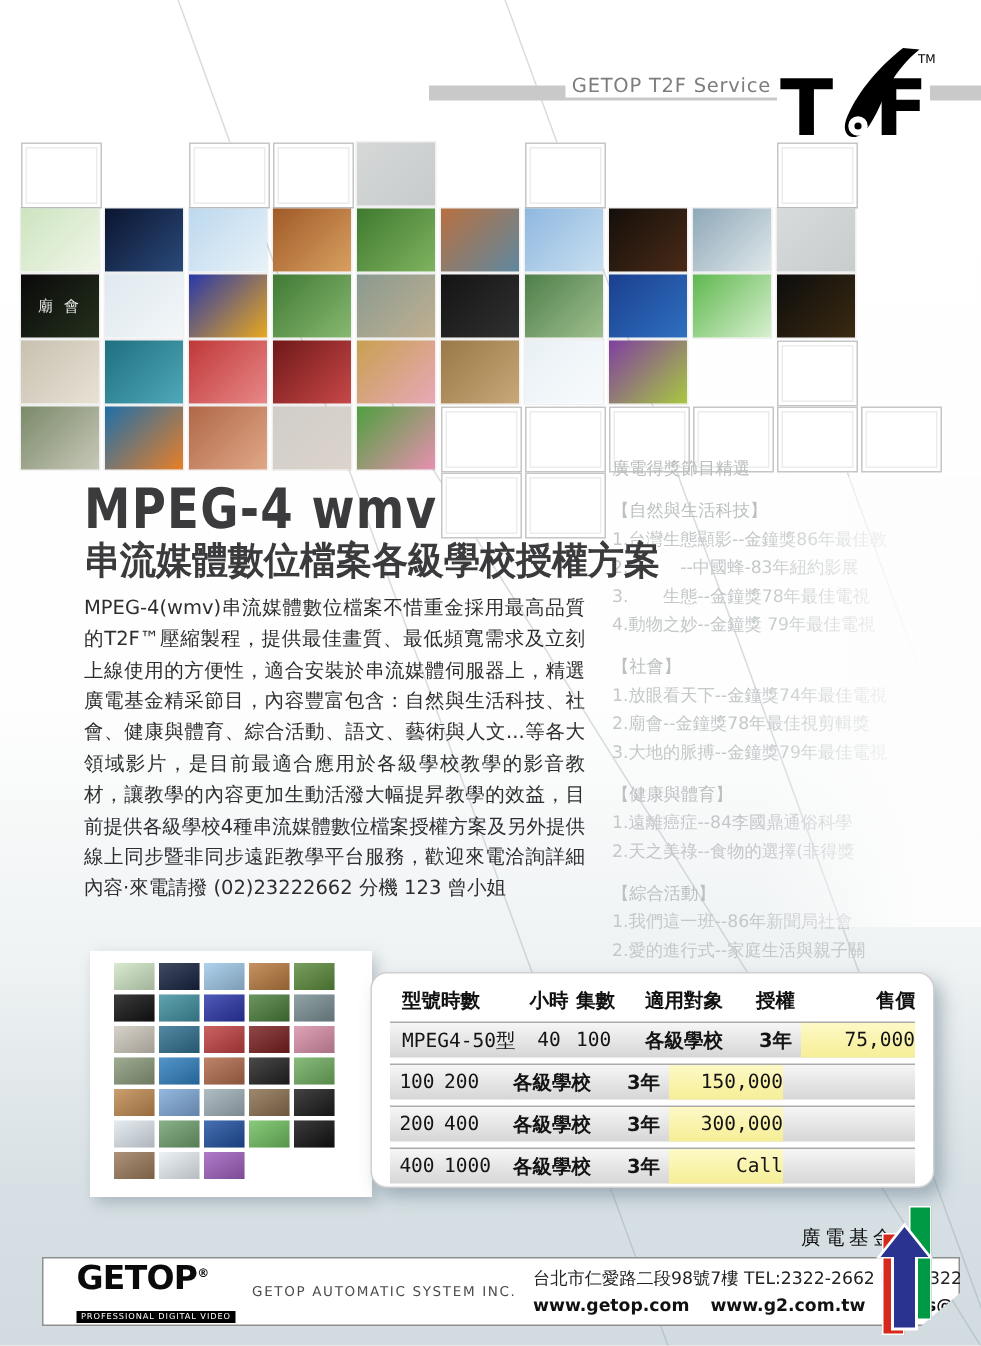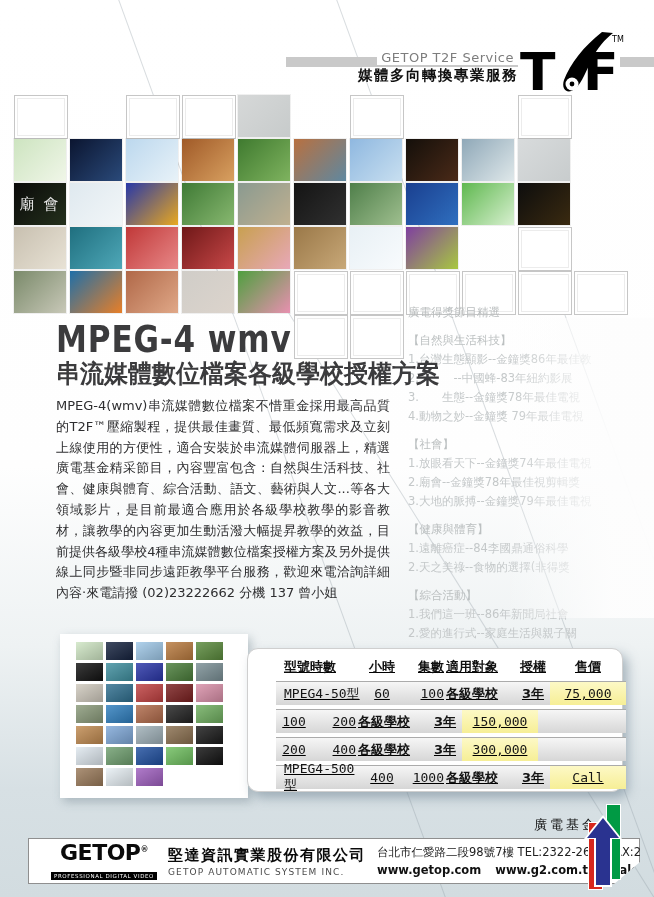--- a/index.html
+++ b/index.html
@@ -11,56 +11,56 @@
   .hbar{position:absolute;top:57px;height:10px;background:#c9c9c9;z-index:1;}
   .hbar.l{left:286px;width:232px;}
   .hbar.r{left:620px;width:34px;}
   .svc-en{position:absolute;right:136px;top:50px;font-size:13px;color:#7d7d7d;background:#fff;padding:0 4px;letter-spacing:.5px;z-index:2;}
   .svc-zh{position:absolute;right:136px;top:66px;font-size:14.5px;font-weight:bold;color:#0f0f0f;letter-spacing:1.5px;z-index:2;}
   .t2f{position:absolute;left:520px;top:32px;width:106px;height:72px;z-index:3;}
   
   .cell{position:absolute;width:52px;height:42px;z-index:1;}
   .cell.box{background:#fff;border:1px solid #c6c6c6;box-shadow:inset 0 0 0 2px #fff, inset 0 0 0 3px #ececec;}
   .cell.photo{box-shadow:0 0 0 1px rgba(0,0,0,.06);display:flex;align-items:center;justify-content:center;}
-  .cell.photo span{font-size:15px;color:#e9e9e9;letter-spacing:2px;}
+  .cell.photo span{font-size:10px;color:#e9e9e9;letter-spacing:2px;}
   
   .title-en{position:absolute;left:56px;top:318px;font-size:37px;font-weight:bold;color:#3b3b3d;letter-spacing:1px;transform:scaleX(.84);transform-origin:left top;z-index:3;}
   .title-zh{position:absolute;left:56px;top:357px;font-size:25px;font-weight:bold;color:#3b3b3d;transform:scaleX(.96);transform-origin:left top;z-index:3;}
   .intro{position:absolute;left:56px;top:396px;width:334px;font-size:13px;line-height:20.8px;color:#2e2e30;text-align:justify;z-index:2;}
   
   .awards{position:absolute;left:408px;top:303px;width:248px;font-size:11.5px;line-height:19px;color:#c4c8c9;white-space:nowrap;z-index:1;}
   .awards .atitle{color:#b9bdbe;}
   .agroup{margin-top:9px;}
   .ahead{color:#bcc0c1;}
   .fade-r{position:absolute;left:505px;top:318px;width:149px;height:300px;z-index:2;
     background:linear-gradient(to right,rgba(253,253,253,0),rgba(253,253,253,.96) 72%);}
   
   .montage{position:absolute;left:60px;top:634px;width:188px;height:164px;background:#fff;
     box-shadow:3px 4px 9px rgba(115,132,144,.45);z-index:2;}
   .mini{position:absolute;width:27px;height:18px;}
   
   .price-card{position:absolute;left:247px;top:648px;width:374px;height:142px;background:#fff;
     border:1px solid #cfcfcf;border-radius:11px;box-shadow:5px 6px 11px rgba(104,126,142,.5);z-index:2;}
-  .tbl{position:absolute;left:28px;top:7px;width:350px;text-decoration:underline;}
+  .tbl{position:absolute;left:12px;top:7px;width:350px;}
   .tr{display:flex;align-items:center;height:23px;margin-top:4px;background:linear-gradient(180deg,#f6f6f6,#d6d6d6);border-top:1px solid #ababab;}
   .tr.head{background:none;border:none;height:21px;margin-top:0;}
   .tr .c{font-family:"DejaVu Sans Mono","Liberation Mono",monospace;font-size:13px;color:#141414;}
   .tr.head .c{font-family:"DejaVu Sans","Liberation Sans",sans-serif;font-weight:bold;color:#111;}
   .c0{width:88px;padding-left:8px;box-sizing:border-box;}
   .c1{width:36px;text-align:center;}
-  .c2{width:44px;text-align:right;}
+  .c2{width:44px;text-align:left;}
   .c3{width:72px;padding-left:2px;box-sizing:border-box;font-family:"DejaVu Sans","Liberation Sans",sans-serif !important;font-weight:bold;}
   .c4{width:34px;text-align:center;font-family:"DejaVu Sans","Liberation Sans",sans-serif !important;font-weight:bold;}
-  .c5{width:76px;text-align:center;}
+  .c5{width:76px;text-align:right;}
   .tr:not(.head) .c5{background:linear-gradient(180deg,#fdf9c6,#f6ee96);height:23px;line-height:23px;}
   
   .footer-bar{position:absolute;left:28px;top:838px;width:612px;height:46px;background:#fff;border:1px solid #8f8f8f;
     clip-path:polygon(0 0,100% 0,100% 52%,calc(100% - 26px) 100%,0 100%);z-index:3;box-sizing:border-box;}
   .footer-inner{display:flex;align-items:center;height:100%;padding-left:22px;gap:11px;}
-  .getop-logo{text-align:center;flex:0 0 auto;}
+  .getop-logo{flex:0 0 auto;}
   .getop-word{font-size:22px;font-weight:900;color:#0a0a0a;letter-spacing:-.5px;line-height:20px;}
   .getop-word sup{font-size:8px;}
   .getop-tag{display:inline-block;background:#000;color:#fff;font-size:5.5px;letter-spacing:.6px;padding:1px 3px;}
   .co-blk{flex:0 0 auto;}
   .co-zh{font-size:15px;font-weight:bold;letter-spacing:1.5px;color:#0a0a0a;}
   .co-en{font-size:9px;color:#4a4a4a;letter-spacing:1.1px;margin-top:2px;}
   .addr-blk{flex:1 1 auto;min-width:0;}
   .addr{font-size:11.5px;color:#222;white-space:nowrap;}
   .webs{display:flex;gap:14px;font-size:11.5px;font-weight:bold;color:#111;margin-top:3px;white-space:nowrap;}
   .fund-label{position:absolute;left:534px;top:816px;font-size:13px;color:#101010;letter-spacing:3px;z-index:4;}
@@ -79,21 +79,20 @@
 <div class="page">
 
   <div class="diag" style="left:112px;top:-20px;transform:rotate(70deg);"></div>
   <div class="diag" style="left:330px;top:-20px;transform:rotate(70deg);"></div>
   <div class="diag" style="left:250px;top:250px;transform:rotate(58deg);"></div>
   <div class="diag" style="left:560px;top:300px;transform:rotate(70deg);"></div>
 
   <div class="hbar l"></div>
   <div class="hbar r"></div>
   <div class="svc-en">GETOP T2F Service</div>
-  <div class="svc-zh">媒體多向轉換專業服務</div>
   <div class="t2f">
     <svg width="106" height="72" viewBox="0 0 106 72">
       <text x="0" y="58" font-family="DejaVu Sans" font-weight="bold" font-size="52" fill="#000">T</text>
       <text x="63" y="58" font-family="DejaVu Sans" font-weight="bold" font-size="52" fill="#000">F</text>
       <path d="M82 0 C64 14 50 32 44 48 C41 57 47 63 55 57 C62 51 67 37 73 25 C77 17 85 7 93 1 Z" fill="#000"></path>
       <circle cx="52" cy="52" r="6.5" fill="#fff"></circle>
       <circle cx="52" cy="52" r="2.4" fill="#000"></circle>
       <text x="92" y="10" font-family="DejaVu Sans" font-size="8" fill="#000">TM</text>
     </svg>
   </div>
@@ -147,21 +146,21 @@
       <div class="cell box" style="left: 462px; top: 271px;"></div>
       <div class="cell box" style="left: 518px; top: 271px;"></div>
       <div class="cell box" style="left: 574px; top: 271px;"></div>
       <div class="cell box" style="left: 294px; top: 315px;"></div>
       <div class="cell box" style="left: 350px; top: 315px;"></div>
     </div>
 
   <div class="title-en">MPEG-4 wmv</div>
   <div class="title-zh">串流媒體數位檔案各級學校授權方案</div>
 
-  <div class="intro">MPEG-4(wmv)串流媒體數位檔案不惜重金採用最高品質的T2F™壓縮製程，提供最佳畫質、最低頻寬需求及立刻上線使用的方便性，適合安裝於串流媒體伺服器上，精選廣電基金精采節目，內容豐富包含：自然與生活科技、社會、健康與體育、綜合活動、語文、藝術與人文...等各大領域影片，是目前最適合應用於各級學校教學的影音教材，讓教學的內容更加生動活潑大幅提昇教學的效益，目前提供各級學校4種串流媒體數位檔案授權方案及另外提供線上同步暨非同步遠距教學平台服務，歡迎來電洽詢詳細內容·來電請撥 (02)23222662 分機 137 曾小姐</div>
+  <div class="intro">MPEG-4(wmv)串流媒體數位檔案不惜重金採用最高品質的T2F™壓縮製程，提供最佳畫質、最低頻寬需求及立刻上線使用的方便性，適合安裝於串流媒體伺服器上，精選廣電基金精采節目，內容豐富包含：自然與生活科技、社會、健康與體育、綜合活動、語文、藝術與人文...等各大領域影片，是目前最適合應用於各級學校教學的影音教材，讓教學的內容更加生動活潑大幅提昇教學的效益，目前提供各級學校4種串流媒體數位檔案授權方案及另外提供線上同步暨非同步遠距教學平台服務，歡迎來電洽詢詳細內容·來電請撥 (02)23222662 分機 123 曾小姐</div>
 
   <div class="awards">
     <div class="atitle">廣電得獎節目精選</div>
     <div>
         <div class="agroup">
           <div class="ahead">【自然與生活科技】</div>
           <div class="aitem">1.台灣生態顯影--金鐘獎86年最佳教</div>
           <div class="aitem">2.　　　--中國蜂-83年紐約影展</div>
           <div class="aitem">3.　　生態--金鐘獎78年最佳電視</div>
           <div class="aitem">4.動物之妙--金鐘獎 79年最佳電視</div>
@@ -230,42 +229,41 @@
           <div class="c c0">型號時數</div>
           <div class="c c1">小時</div>
           <div class="c c2">集數</div>
           <div class="c c3">適用對象</div>
           <div class="c c4">授權</div>
           <div class="c c5">售價</div>
         </div>
       <div>
           <div class="tr">
             <div class="c c0">MPEG4-50型</div>
-            <div class="c c1">60</div>
+            <div class="c c1">40</div>
             <div class="c c2">100</div>
             <div class="c c3">各級學校</div>
             <div class="c c4">3年</div>
             <div class="c c5">75,000</div>
           </div>
           <div class="tr">
             <div class="c c1">100</div>
             <div class="c c2">200</div>
             <div class="c c3">各級學校</div>
             <div class="c c4">3年</div>
             <div class="c c5">150,000</div>
           </div>
           <div class="tr">
             <div class="c c1">200</div>
             <div class="c c2">400</div>
             <div class="c c3">各級學校</div>
             <div class="c c4">3年</div>
             <div class="c c5">300,000</div>
           </div>
           <div class="tr">
-            <div class="c c0">MPEG4-500型</div>
             <div class="c c1">400</div>
             <div class="c c2">1000</div>
             <div class="c c3">各級學校</div>
             <div class="c c4">3年</div>
             <div class="c c5">Call</div>
           </div>
         </div>
     </div>
   </div>
 
@@ -279,21 +277,20 @@
     <div class="fl-bl-shaft"></div>
   </div>
 
   <div class="footer-bar">
     <div class="footer-inner">
       <div class="getop-logo">
         <div class="getop-word"><span>GETOP</span><sup>®</sup></div>
         <div class="getop-tag">PROFESSIONAL DIGITAL VIDEO</div>
       </div>
       <div class="co-blk">
-        <div class="co-zh">堅達資訊實業股份有限公司</div>
         <div class="co-en">GETOP AUTOMATIC SYSTEM INC.</div>
       </div>
       <div class="addr-blk">
         <div class="addr">台北市仁愛路二段98號7樓 TEL:2322-2662 FAX:2322-2995</div>
         <div class="webs">
           <span>www.getop.com</span>
           <span>www.g2.com.tw</span>
           <span>sales@getop.com</span>
         </div>
       </div>

